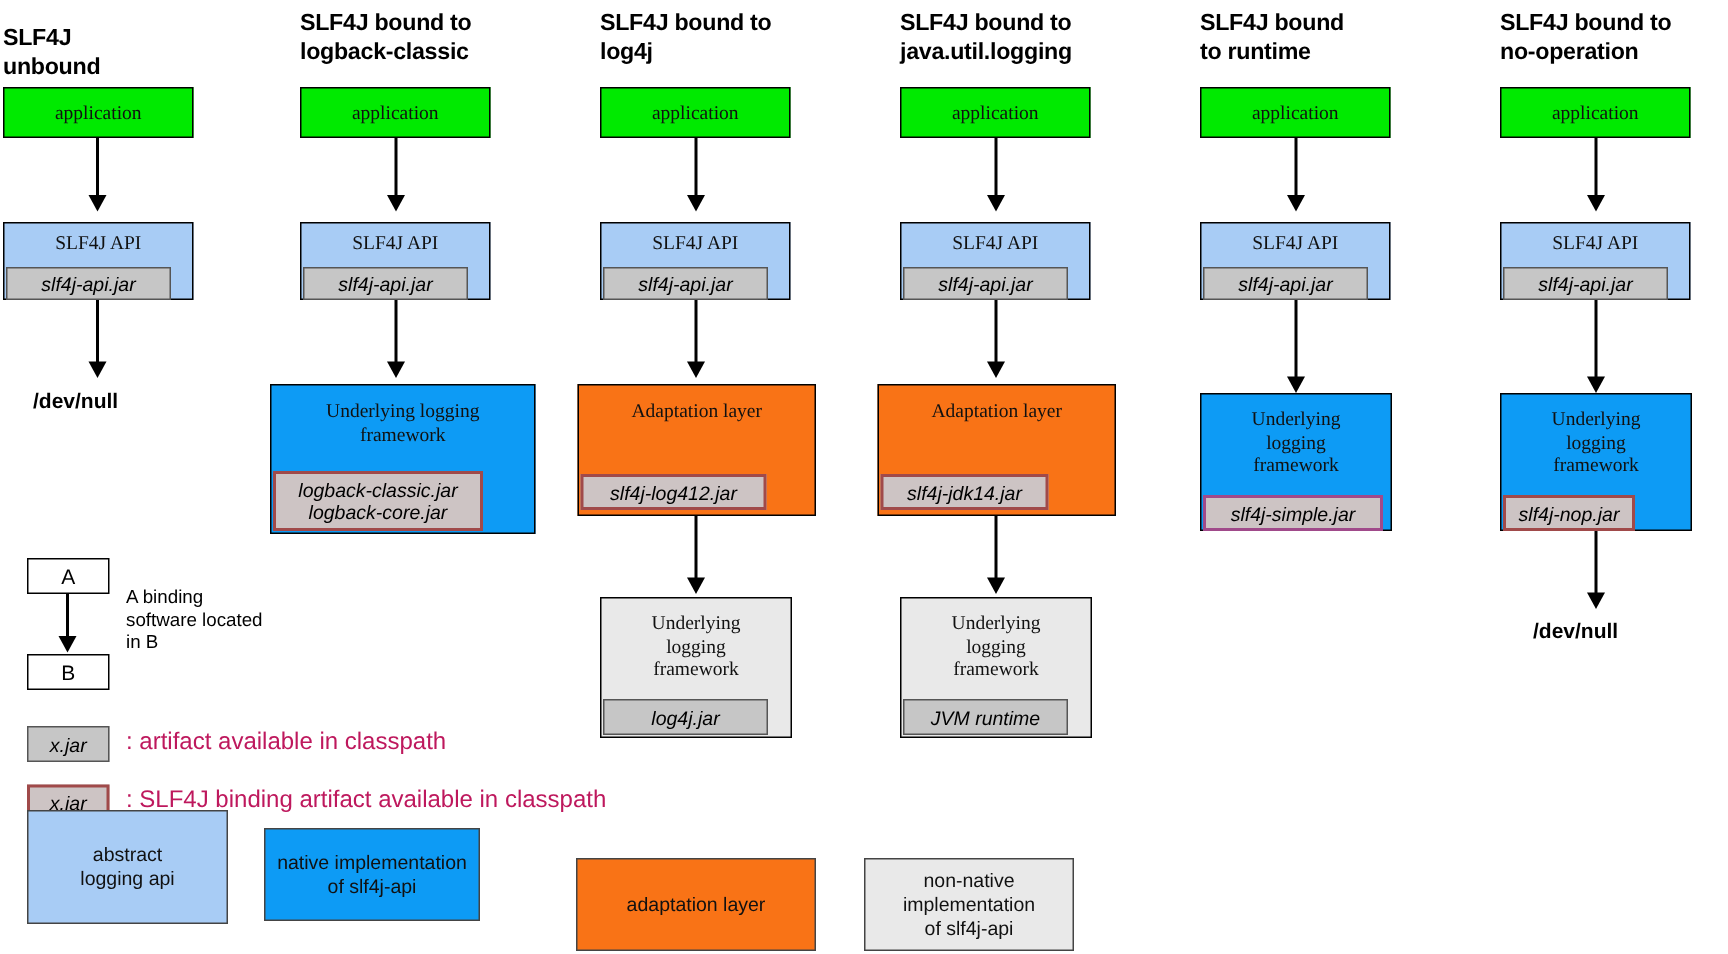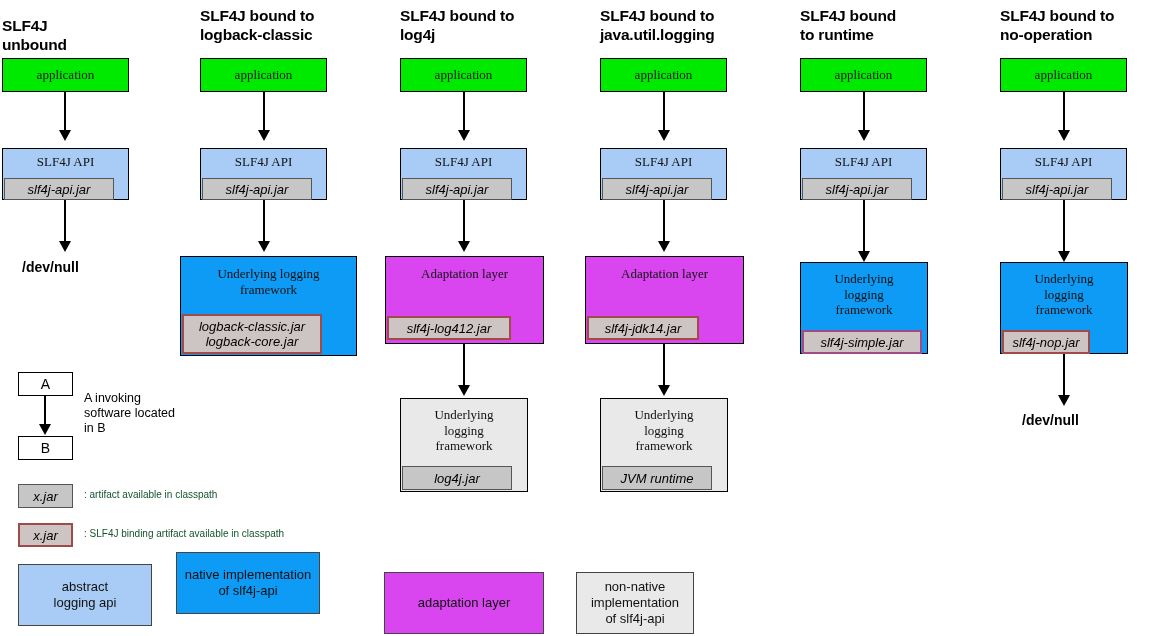--- a/index.html
+++ b/index.html
@@ -38,21 +38,21 @@
   .box-label {
     display: block;
     font-size: 13px;
     line-height: 15.5px;
     color: #111;
     white-space: pre-line;
   }
   .green  { background: #00ea00; }
   .lblue  { background: #a8ccf5; }
   .nblue  { background: #0d9bf5; }
-  .teal   { background: #d946ef; }
+  .teal   { background: #f97316; }
   .lgray  { background: #e9e9e9; }
 
   
   .jar {
     position: absolute;
     background: #c6c6c6;
     border: 1px solid #555555;
     box-sizing: border-box;
     font-style: italic;
     font-size: 13px;
@@ -109,23 +109,23 @@
   }
   .legend-text {
     position: absolute;
     font-size: 12.5px;
     line-height: 15px;
     white-space: pre-line;
     color: #000;
   }
   .legend-caption {
     position: absolute;
-    font-size: 10px;
+    font-size: 16px;
     line-height: 16px;
-    color: #14532d;
+    color: #be185d;
   }
   .swatch {
     position: absolute;
     border: 1px solid #444;
     box-sizing: border-box;
     display: flex;
     align-items: center;
     justify-content: center;
     text-align: center;
     font-size: 13px;
@@ -287,30 +287,30 @@
 <div class="jar binding" style="left:1002px;top:330px;width:88px;height:24px;">slf4j-nop.jar</div>
 
 <div class="arrow-line" style="left:1063px;top:354px;height:45px;"></div>
 <div class="arrow-head" style="left:1058px;top:395px;"></div>
 <div class="devnull" style="left:1022px;top:412px;">/dev/null</div>
 
 <div class="legend-box" style="left:18px;top:372px;width:55px;height:24px;">A</div>
 <div class="arrow-line" style="left:44px;top:396px;height:36px;"></div>
 <div class="arrow-head" style="left:39px;top:424px;"></div>
 <div class="legend-box" style="left:18px;top:436px;width:55px;height:24px;">B</div>
-<div class="legend-text" style="left:84px;top:391px;">A invoking
+<div class="legend-text" style="left:84px;top:391px;">A binding
 software located
 in B</div>
 
 <div class="jar" style="left:18px;top:484px;width:55px;height:24px;">x.jar</div>
 <div class="legend-caption" style="left:84px;top:487px;">: artifact available in classpath</div>
 
 <div class="jar binding" style="left:18px;top:523px;width:55px;height:24px;">x.jar</div>
 <div class="legend-caption" style="left:84px;top:526px;">: SLF4J binding artifact available in classpath</div>
 
-<div class="swatch lblue" style="left:18px;top:564px;width:134px;height:62px;">abstract
+<div class="swatch lblue" style="left:18px;top:540px;width:134px;height:76px;">abstract
 logging api</div>
 <div class="swatch nblue" style="left:176px;top:552px;width:144px;height:62px;">native implementation
 of slf4j-api</div>
 <div class="swatch teal" style="left:384px;top:572px;width:160px;height:62px;">adaptation layer</div>
-<div class="swatch lgray" style="left:576px;top:572px;width:118px;height:62px;">non-native
+<div class="swatch lgray" style="left:576px;top:572px;width:140px;height:62px;">non-native
 implementation
 of slf4j-api</div>
 
 </body></html>

